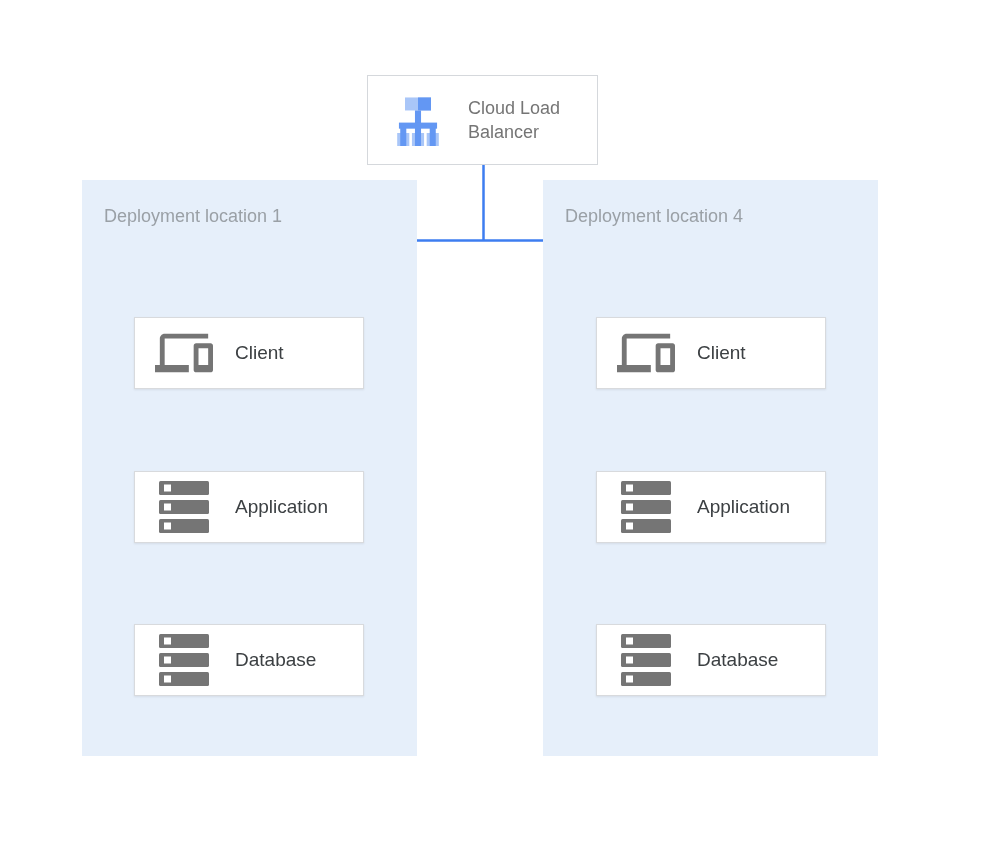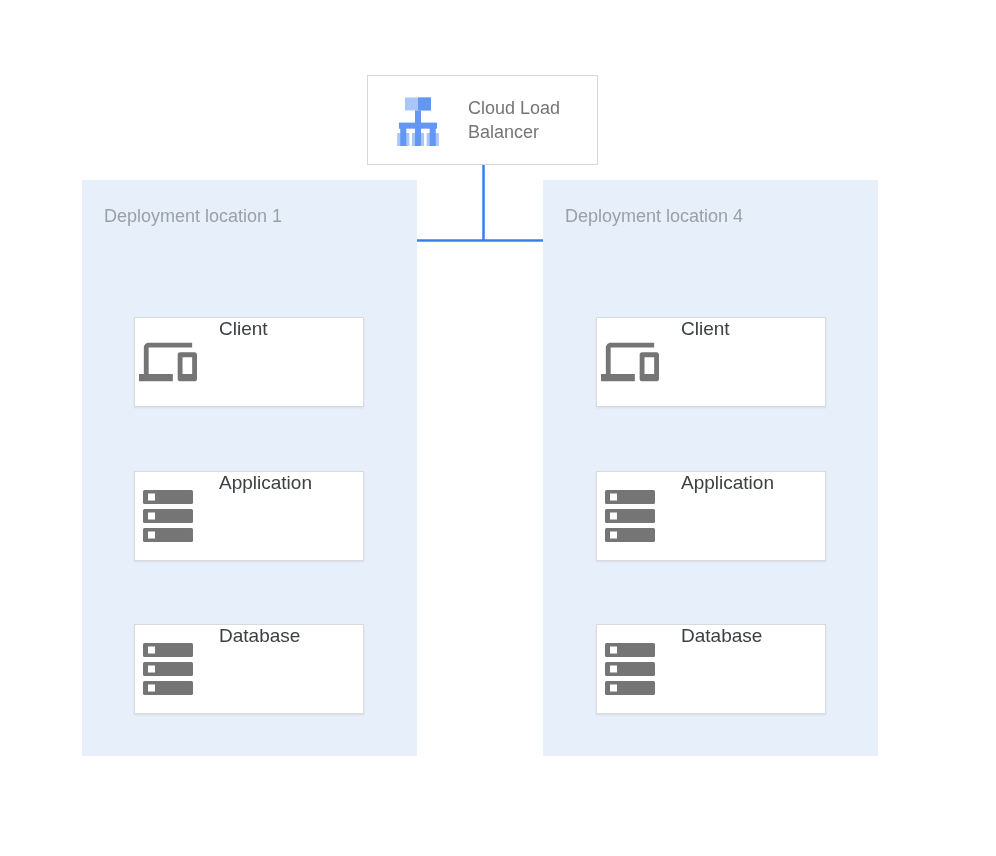--- a/index.html
+++ b/index.html
@@ -32,27 +32,27 @@
     background:var(--panel-background);
   }
   .panel-1{left:82px;}
   .panel-2{left:543px;}
   .panel-label{
     position:absolute;left:22px;top:26px;
     font-size:18px;color:var(--panel-label-text);
     white-space:nowrap;
   }
   .node{
-    position:absolute;left:52px;width:230px;height:90px;
+    position:absolute;left:52px;width:230px;height:72px;
     background:#ffffff;
     border:1px solid var(--node-border);
     box-shadow:0 1px 2px rgba(0,0,0,0.08);
     box-sizing:border-box;
-    display:flex;
-    padding-left:4px;
+    display:flex;align-items:center;
+    padding-left:20px;
   }
   .panel-2 .node{left:53px;}
   .node-client{top:137px;}
   .node-application{top:291px;}
   .node-database{top:444px;}
   .icon-cell{width:58px;display:flex;justify-content:center;align-items:center;flex:none;}
   .node-label{
     margin-left:22px;
     font-size:19px;color:var(--node-text);
     white-space:nowrap;

